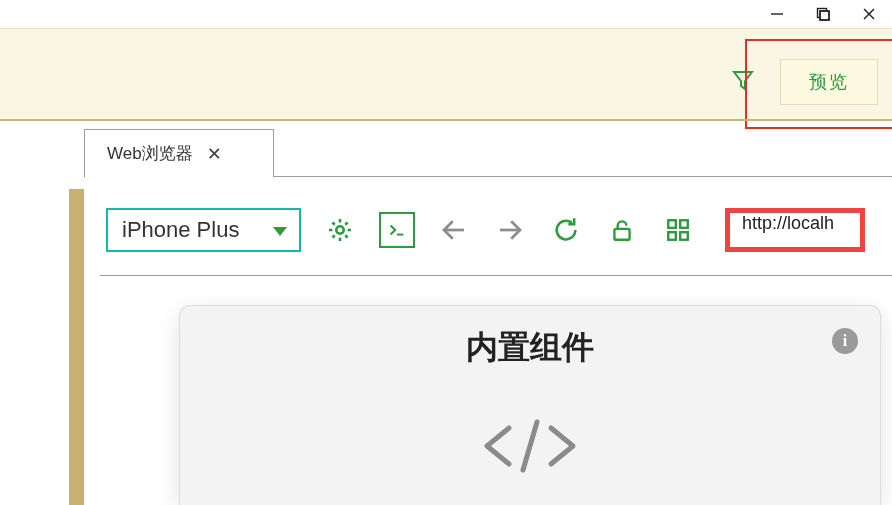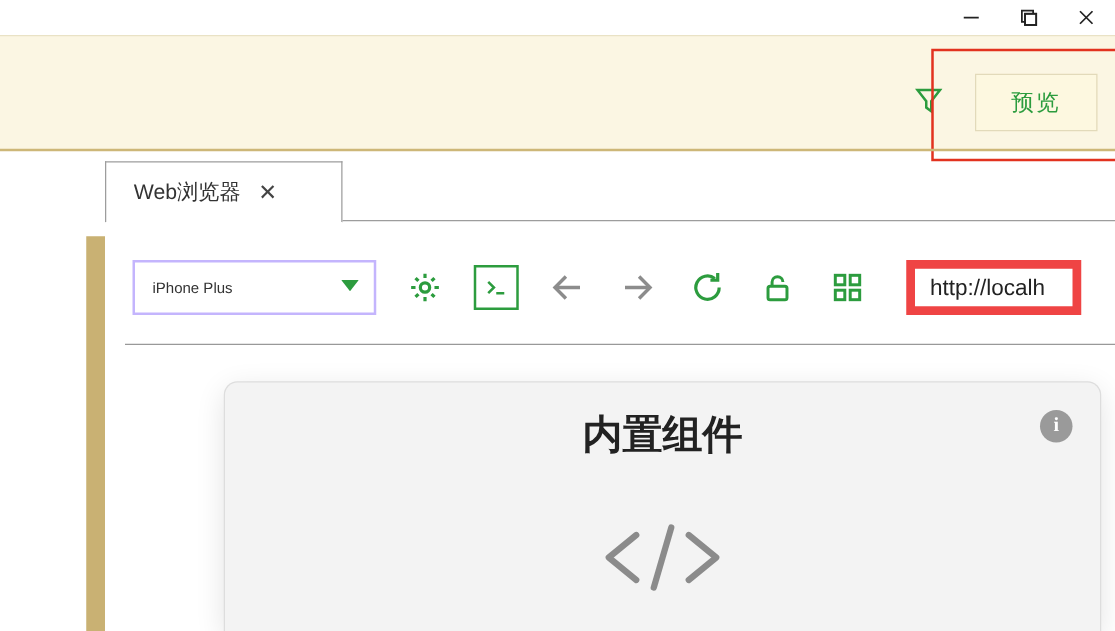--- a/index.html
+++ b/index.html
@@ -73,40 +73,40 @@
   .tab .close { font-size: 18px; color: #444; }
 
   
   .browser-bar {
     position: absolute; left: 100px; right: 0; top: 195px; height: 70px;
     display: flex; align-items: center; gap: 22px;
     padding-left: 6px;
   }
   .device-select {
     width: 195px; height: 44px;
-    border: 2px solid #c4b5fd;
+    border: 2px solid #14b8a6;
     display: flex; align-items: center; justify-content: space-between;
     padding: 0 12px 0 14px;
-    color: #333; font-size: 12px;
+    color: #333; font-size: 22px;
   }
   .device-select .caret svg { fill: #2c9c3e; }
   .tool-icon {
     width: 34px; height: 34px; display: flex; align-items: center; justify-content: center;
   }
   .tool-icon.boxed {
     border: 2px solid #2c9c3e;
     width: 36px; height: 36px;
   }
   .tool-icon svg { stroke-width: 2.2; fill: none; }
   .green svg { stroke: #2c9c3e; }
   .grey svg { stroke: #8c8c8c; }
   .url-field {
-    height: 44px; border: 7px solid #ef4444;
+    height: 44px; border: 5px solid #ef4444;
     padding: 0 12px; font-size: 18px; color: #222;
-    display: flex; align-items: center;
+    display: flex; align-items: flex-start;
     min-width: 140px;
     margin-left: 8px;
     overflow: hidden; white-space: nowrap;
   }
 
   
   .viewport-wrap {
     position: absolute; left: 100px; right: 0; top: 275px; bottom: 0;
     border-top: 1px solid #999;
   }

